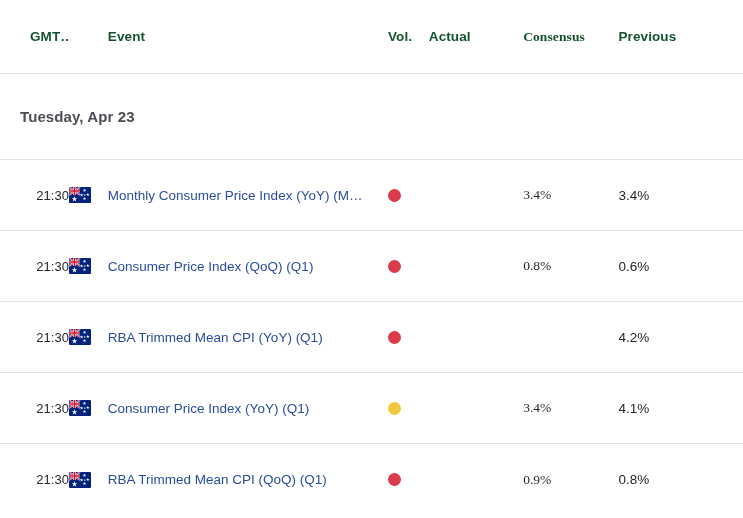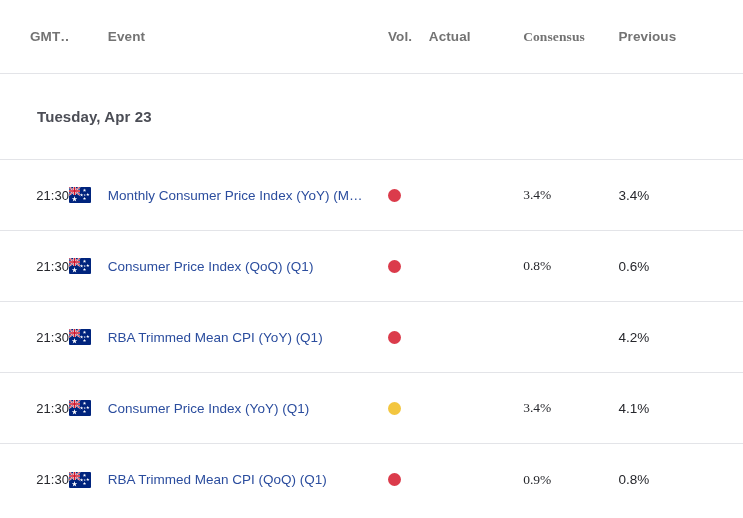--- a/index.html
+++ b/index.html
@@ -32,33 +32,33 @@
   
   .head-row {
     display: flex;
     align-items: center;
     height: 74px;
     border-bottom: 1px solid #e3e4e8;
   }
   .head-cell {
     font-size: 13.5px;
     font-weight: 700;
-    color: #737373;
+    color: #14532d;
     letter-spacing: .1px;
     white-space: nowrap;
     overflow: hidden;
   }
 
   
   .date-row {
     display: flex;
     align-items: center;
     height: 86px;
     border-bottom: 1px solid #e3e4e8;
-    padding-left: 37px;
+    padding-left: 20px;
   }
   .date-label {
     font-size: 15px;
     font-weight: 700;
     color: #4b4d55;
     letter-spacing: .1px;
   }
 
   
   .event-row {

